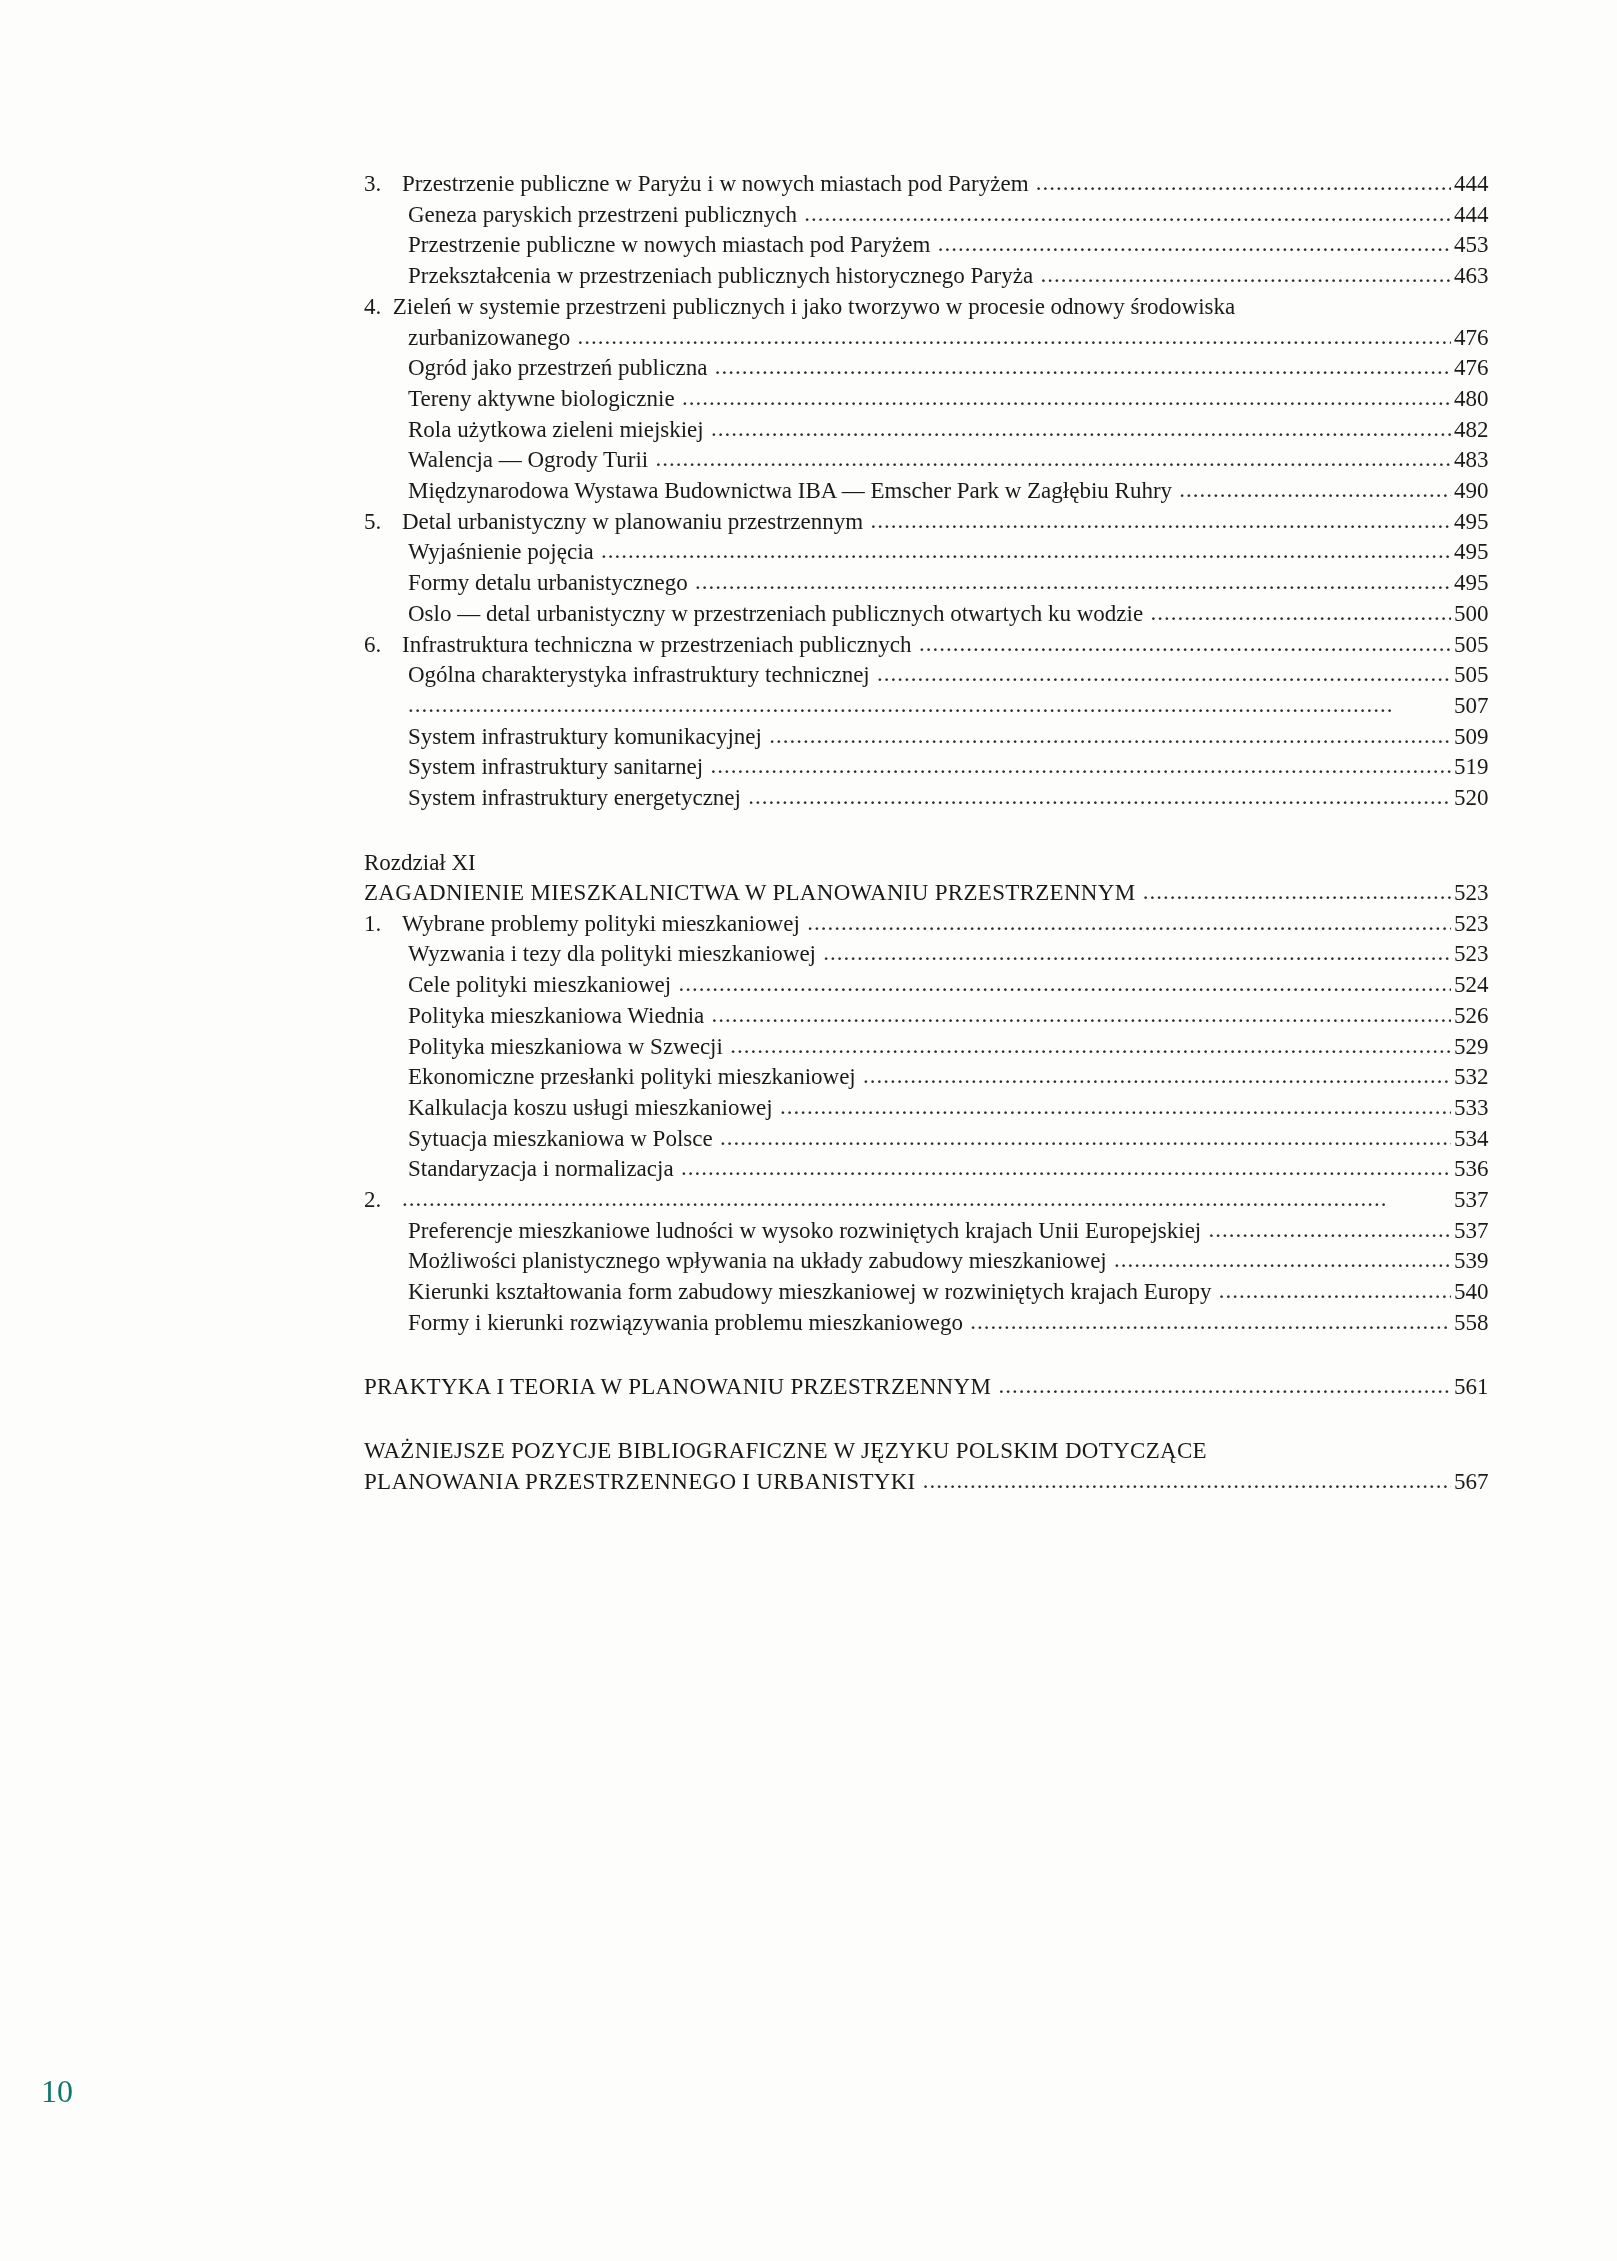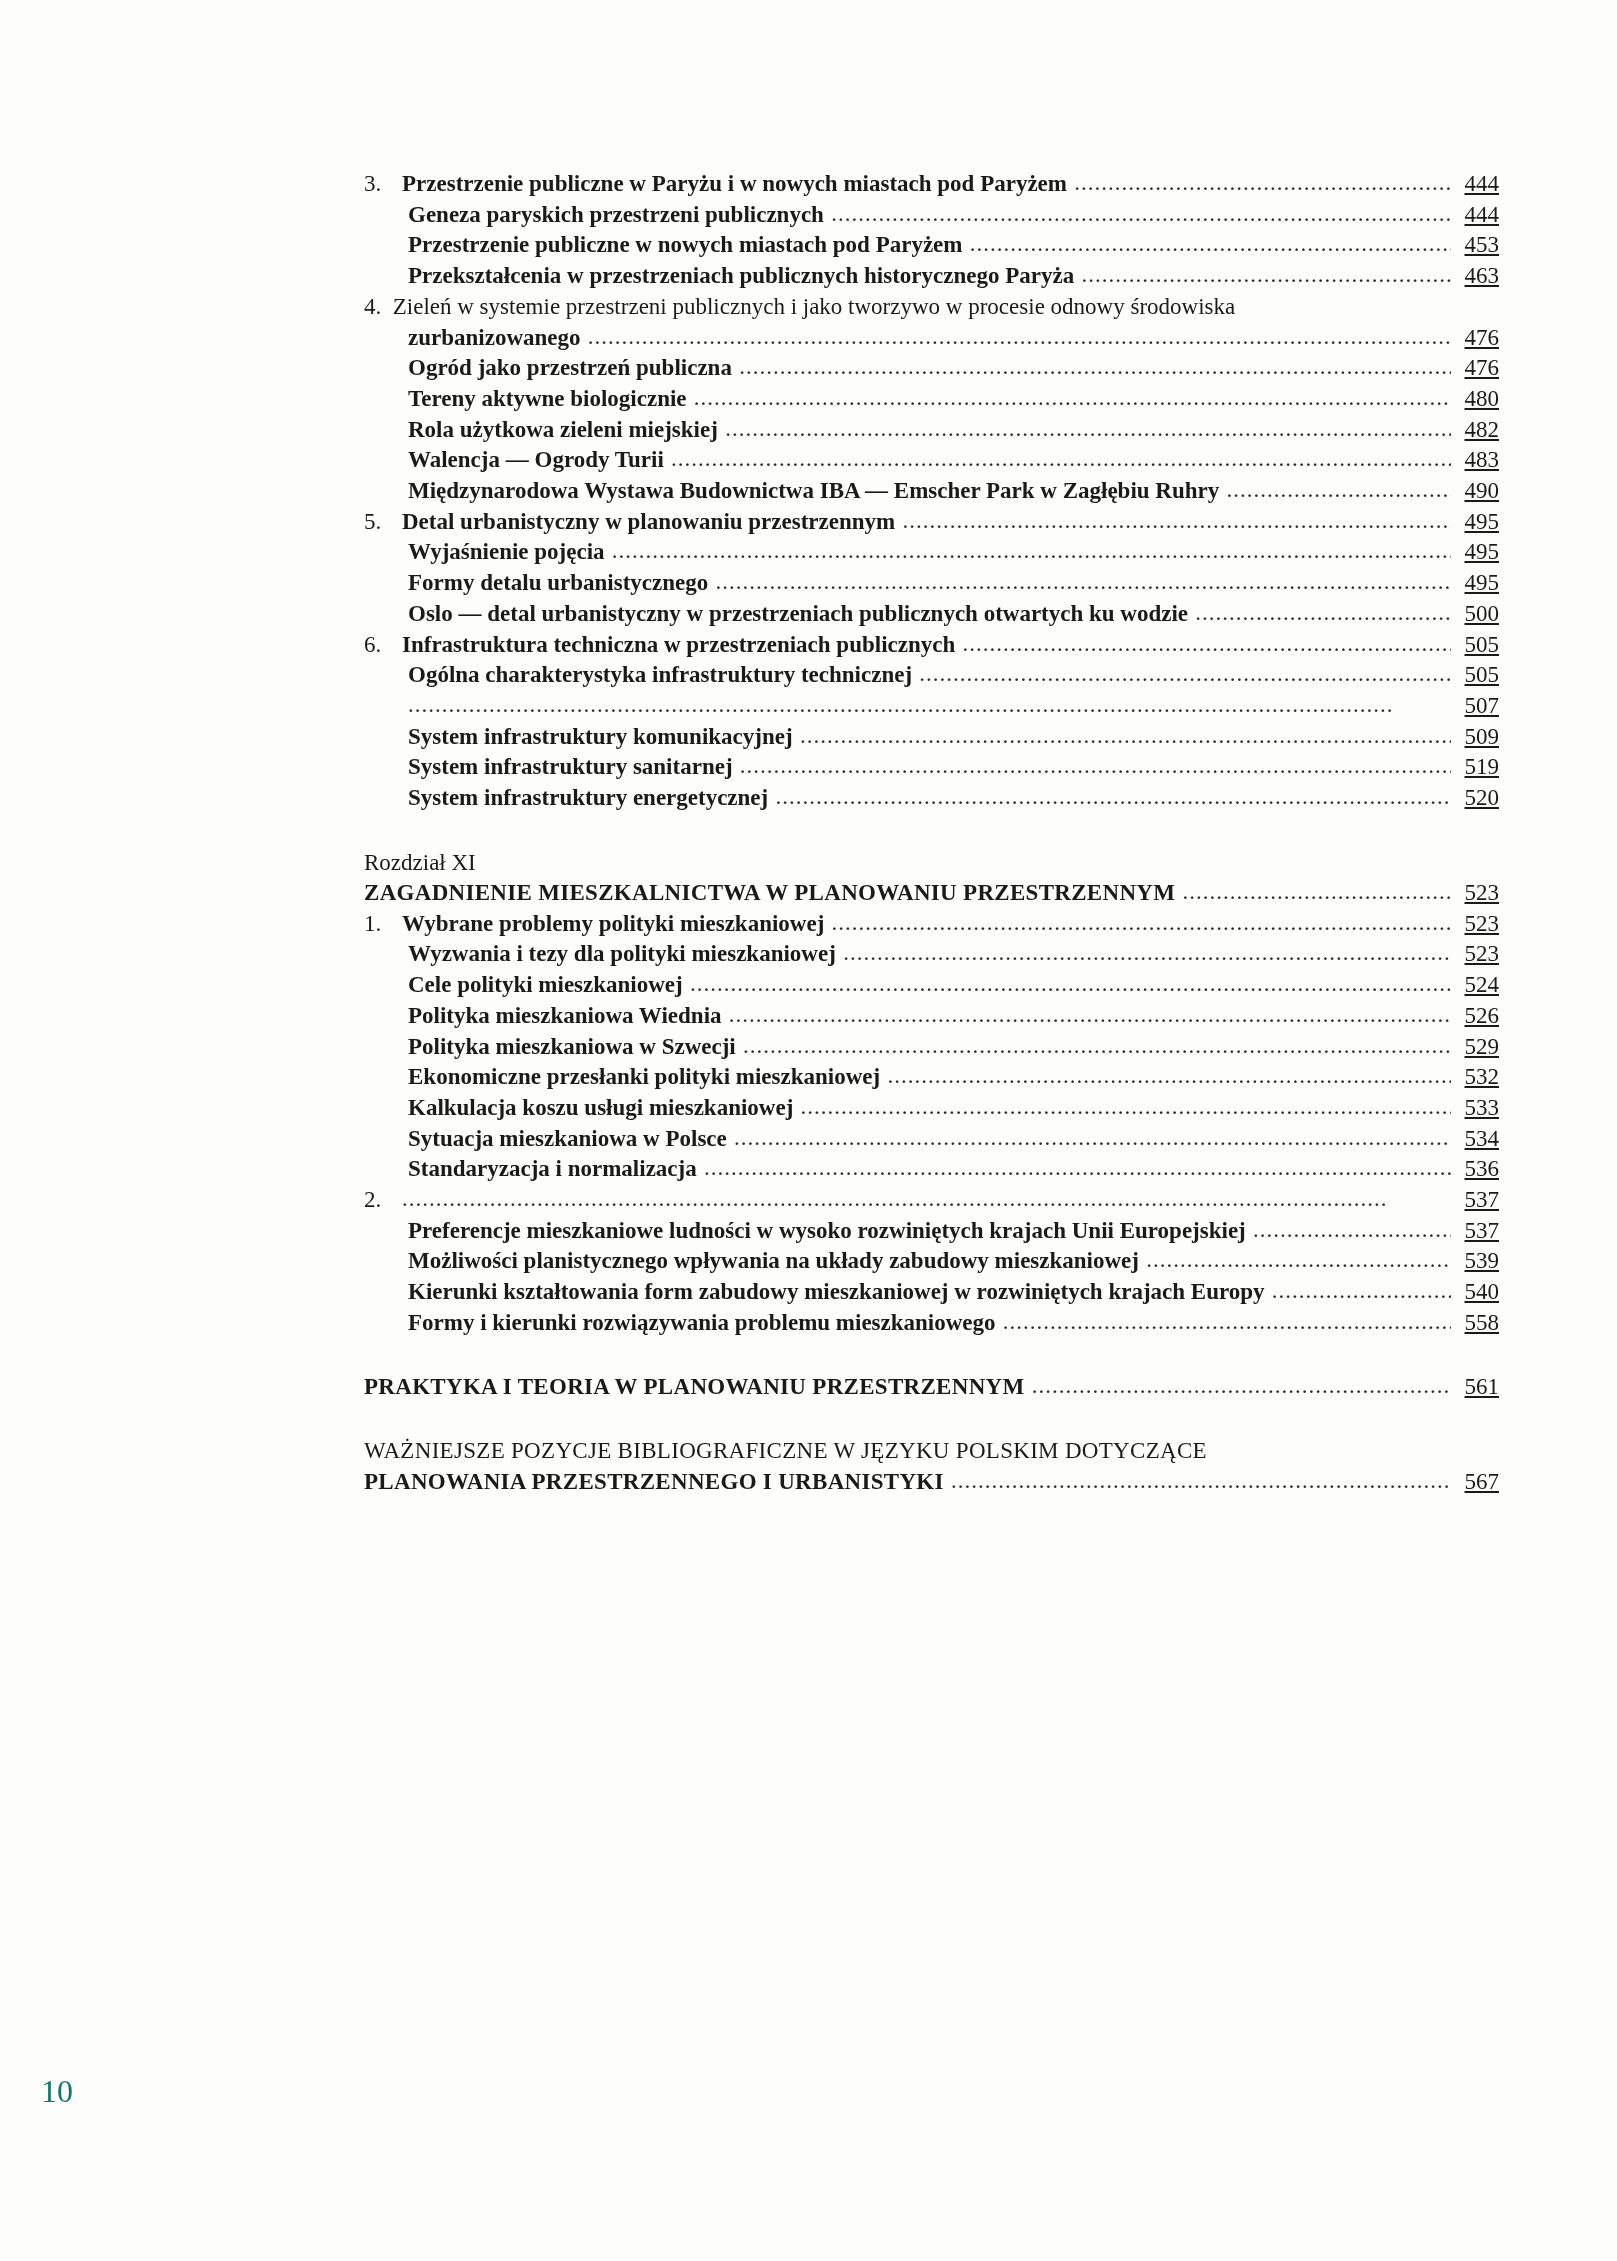--- a/index.html
+++ b/index.html
@@ -36,37 +36,35 @@
     white-space: nowrap;
   }
   .num {
     width: 38px;
     flex: 0 0 38px;
     text-align: left;
   }
   .txt {
     flex: 0 0 auto;
     padding-right: 7.3px;
-    font-weight: bold;
   }
   .dots {
     flex: 1 1 auto;
     overflow: hidden;
     white-space: nowrap;
     font-size: 23px;
     letter-spacing: 1px;
     color: #2a2a26;
     transform: translateY(-1.5px);
   }
   .pg {
     flex: 0 0 auto;
     padding-left: 2.9px;
-    text-align: right;
+    text-align: left;
     min-width: 45px;
-    text-decoration: underline;
   }
   .lvl1 { padding-left: 0; }
   .lvl2 { padding-left: 44px; }
   .lvl2 .txt { padding-left: 0; }
   .wrapline {
     font-size: 23px;
     line-height: 1.335;
   }
   .wrap-first {
     display: block;

